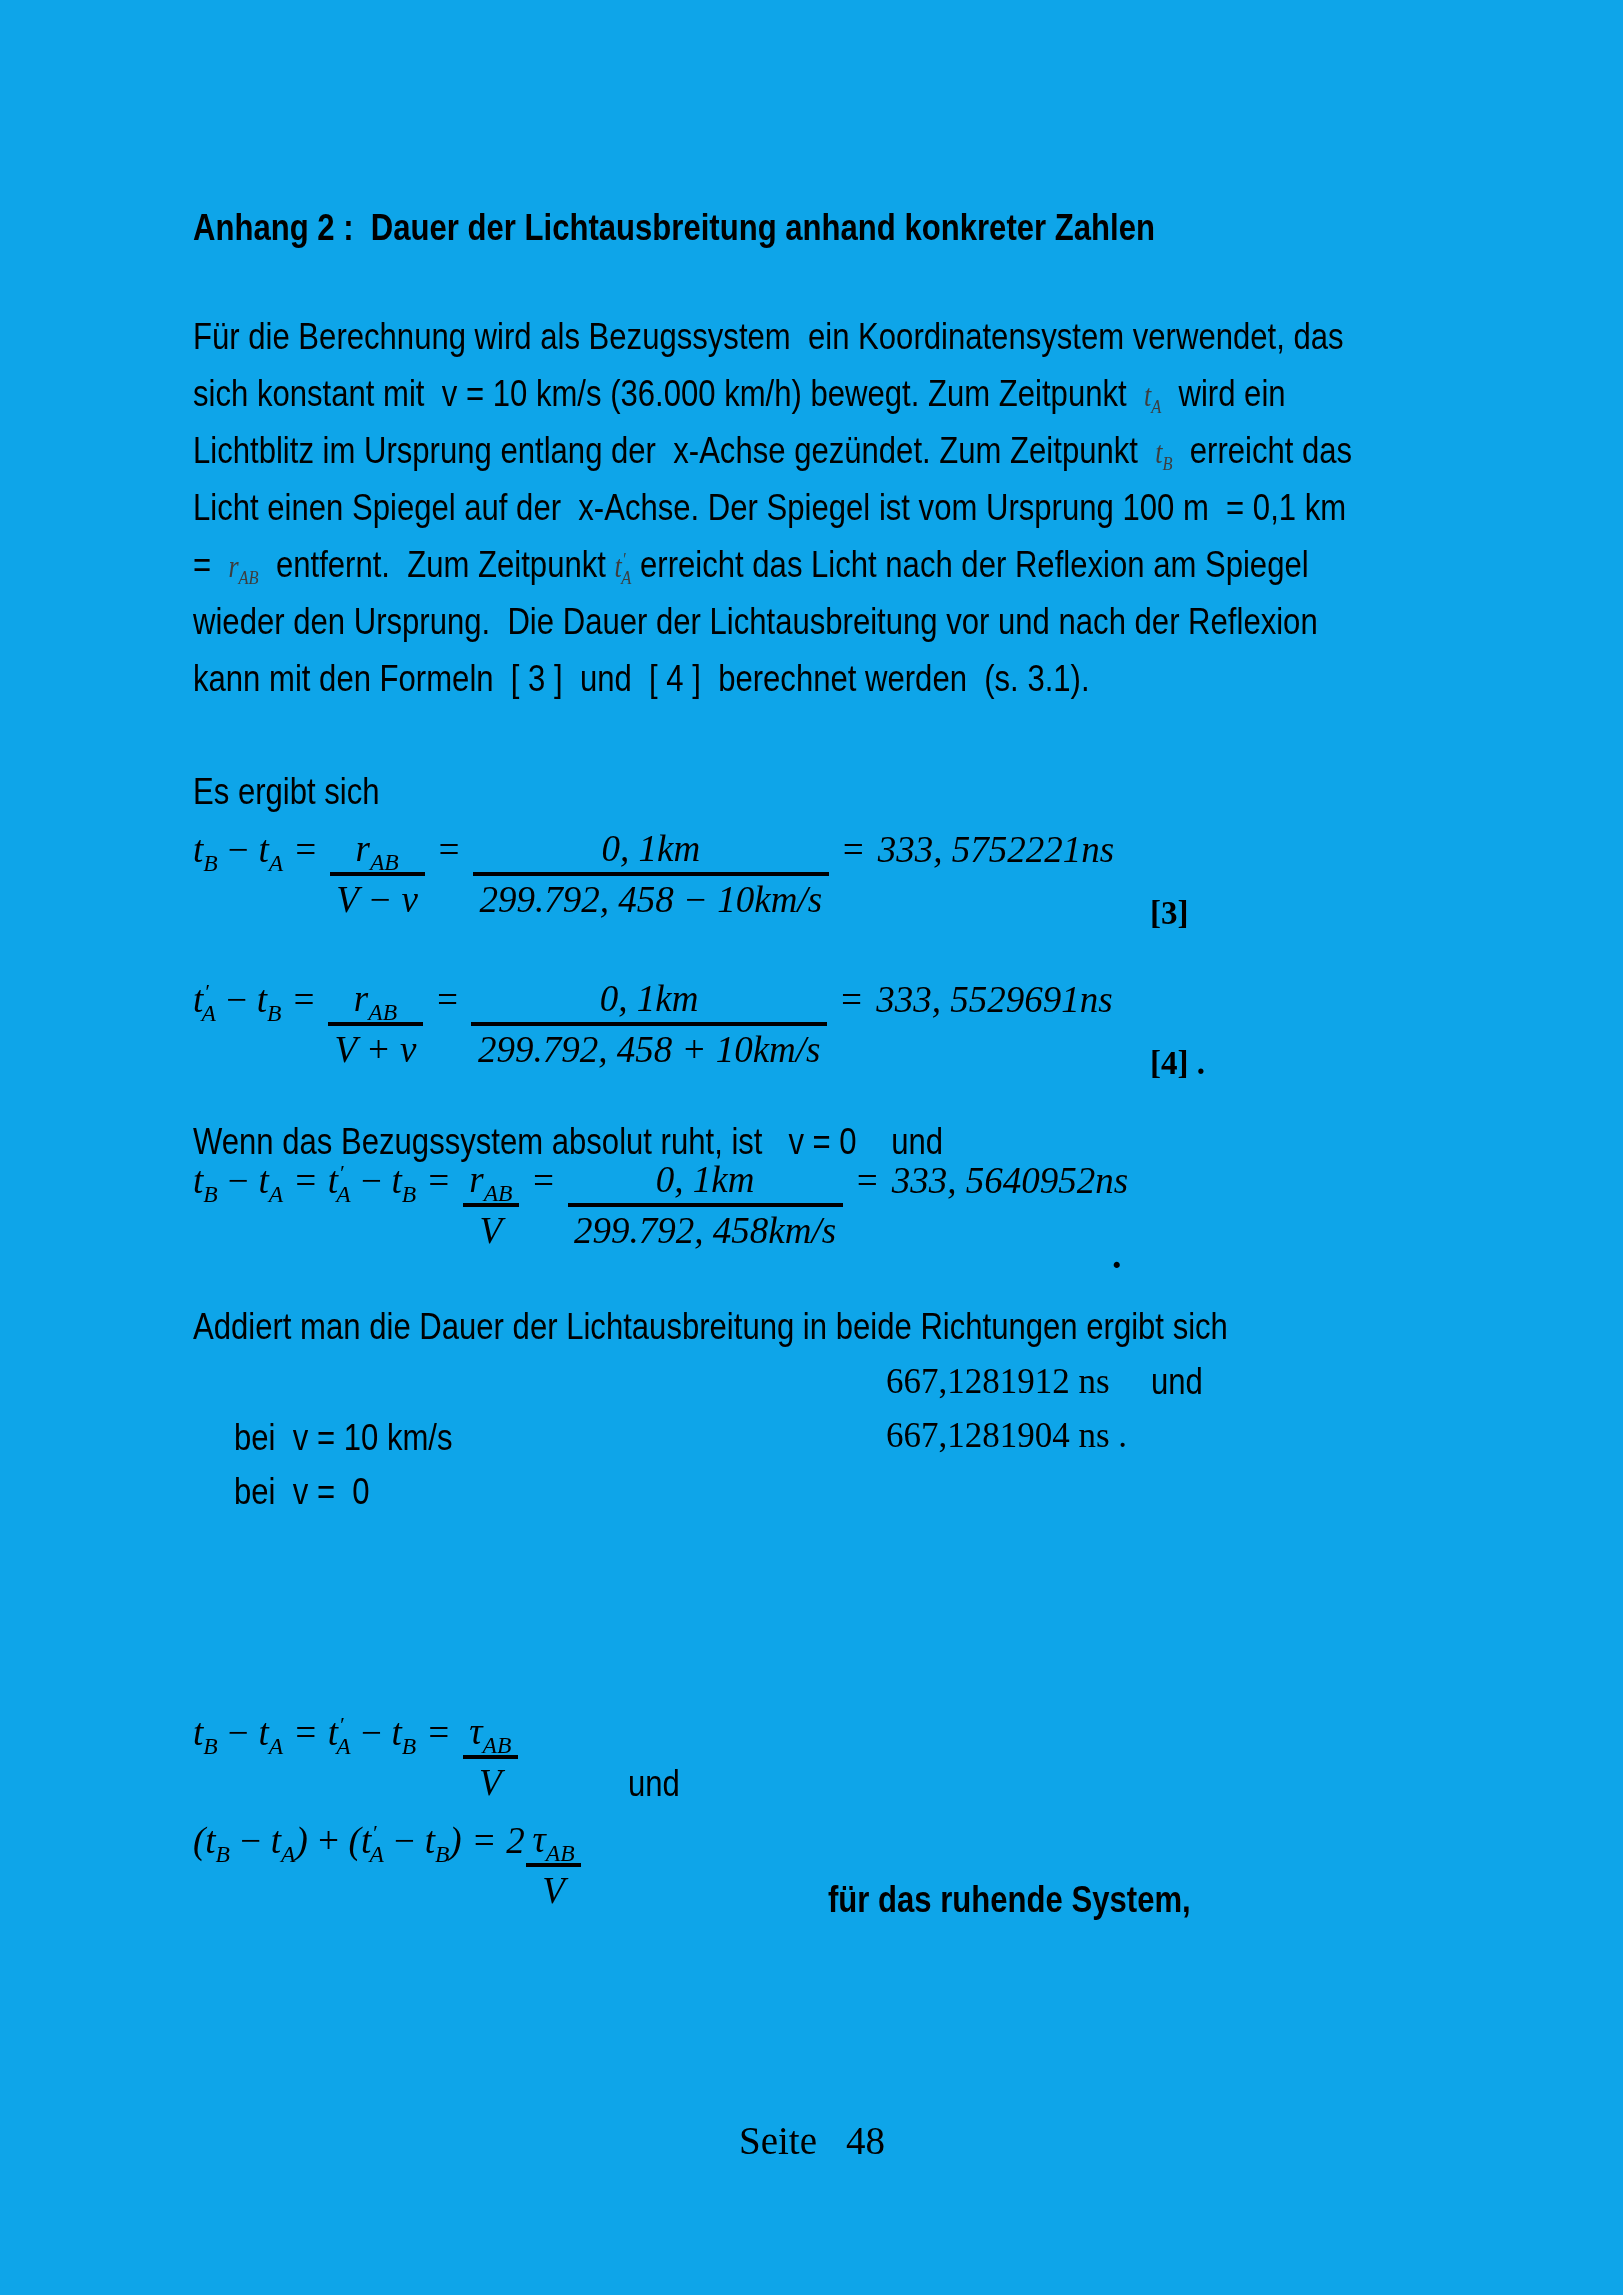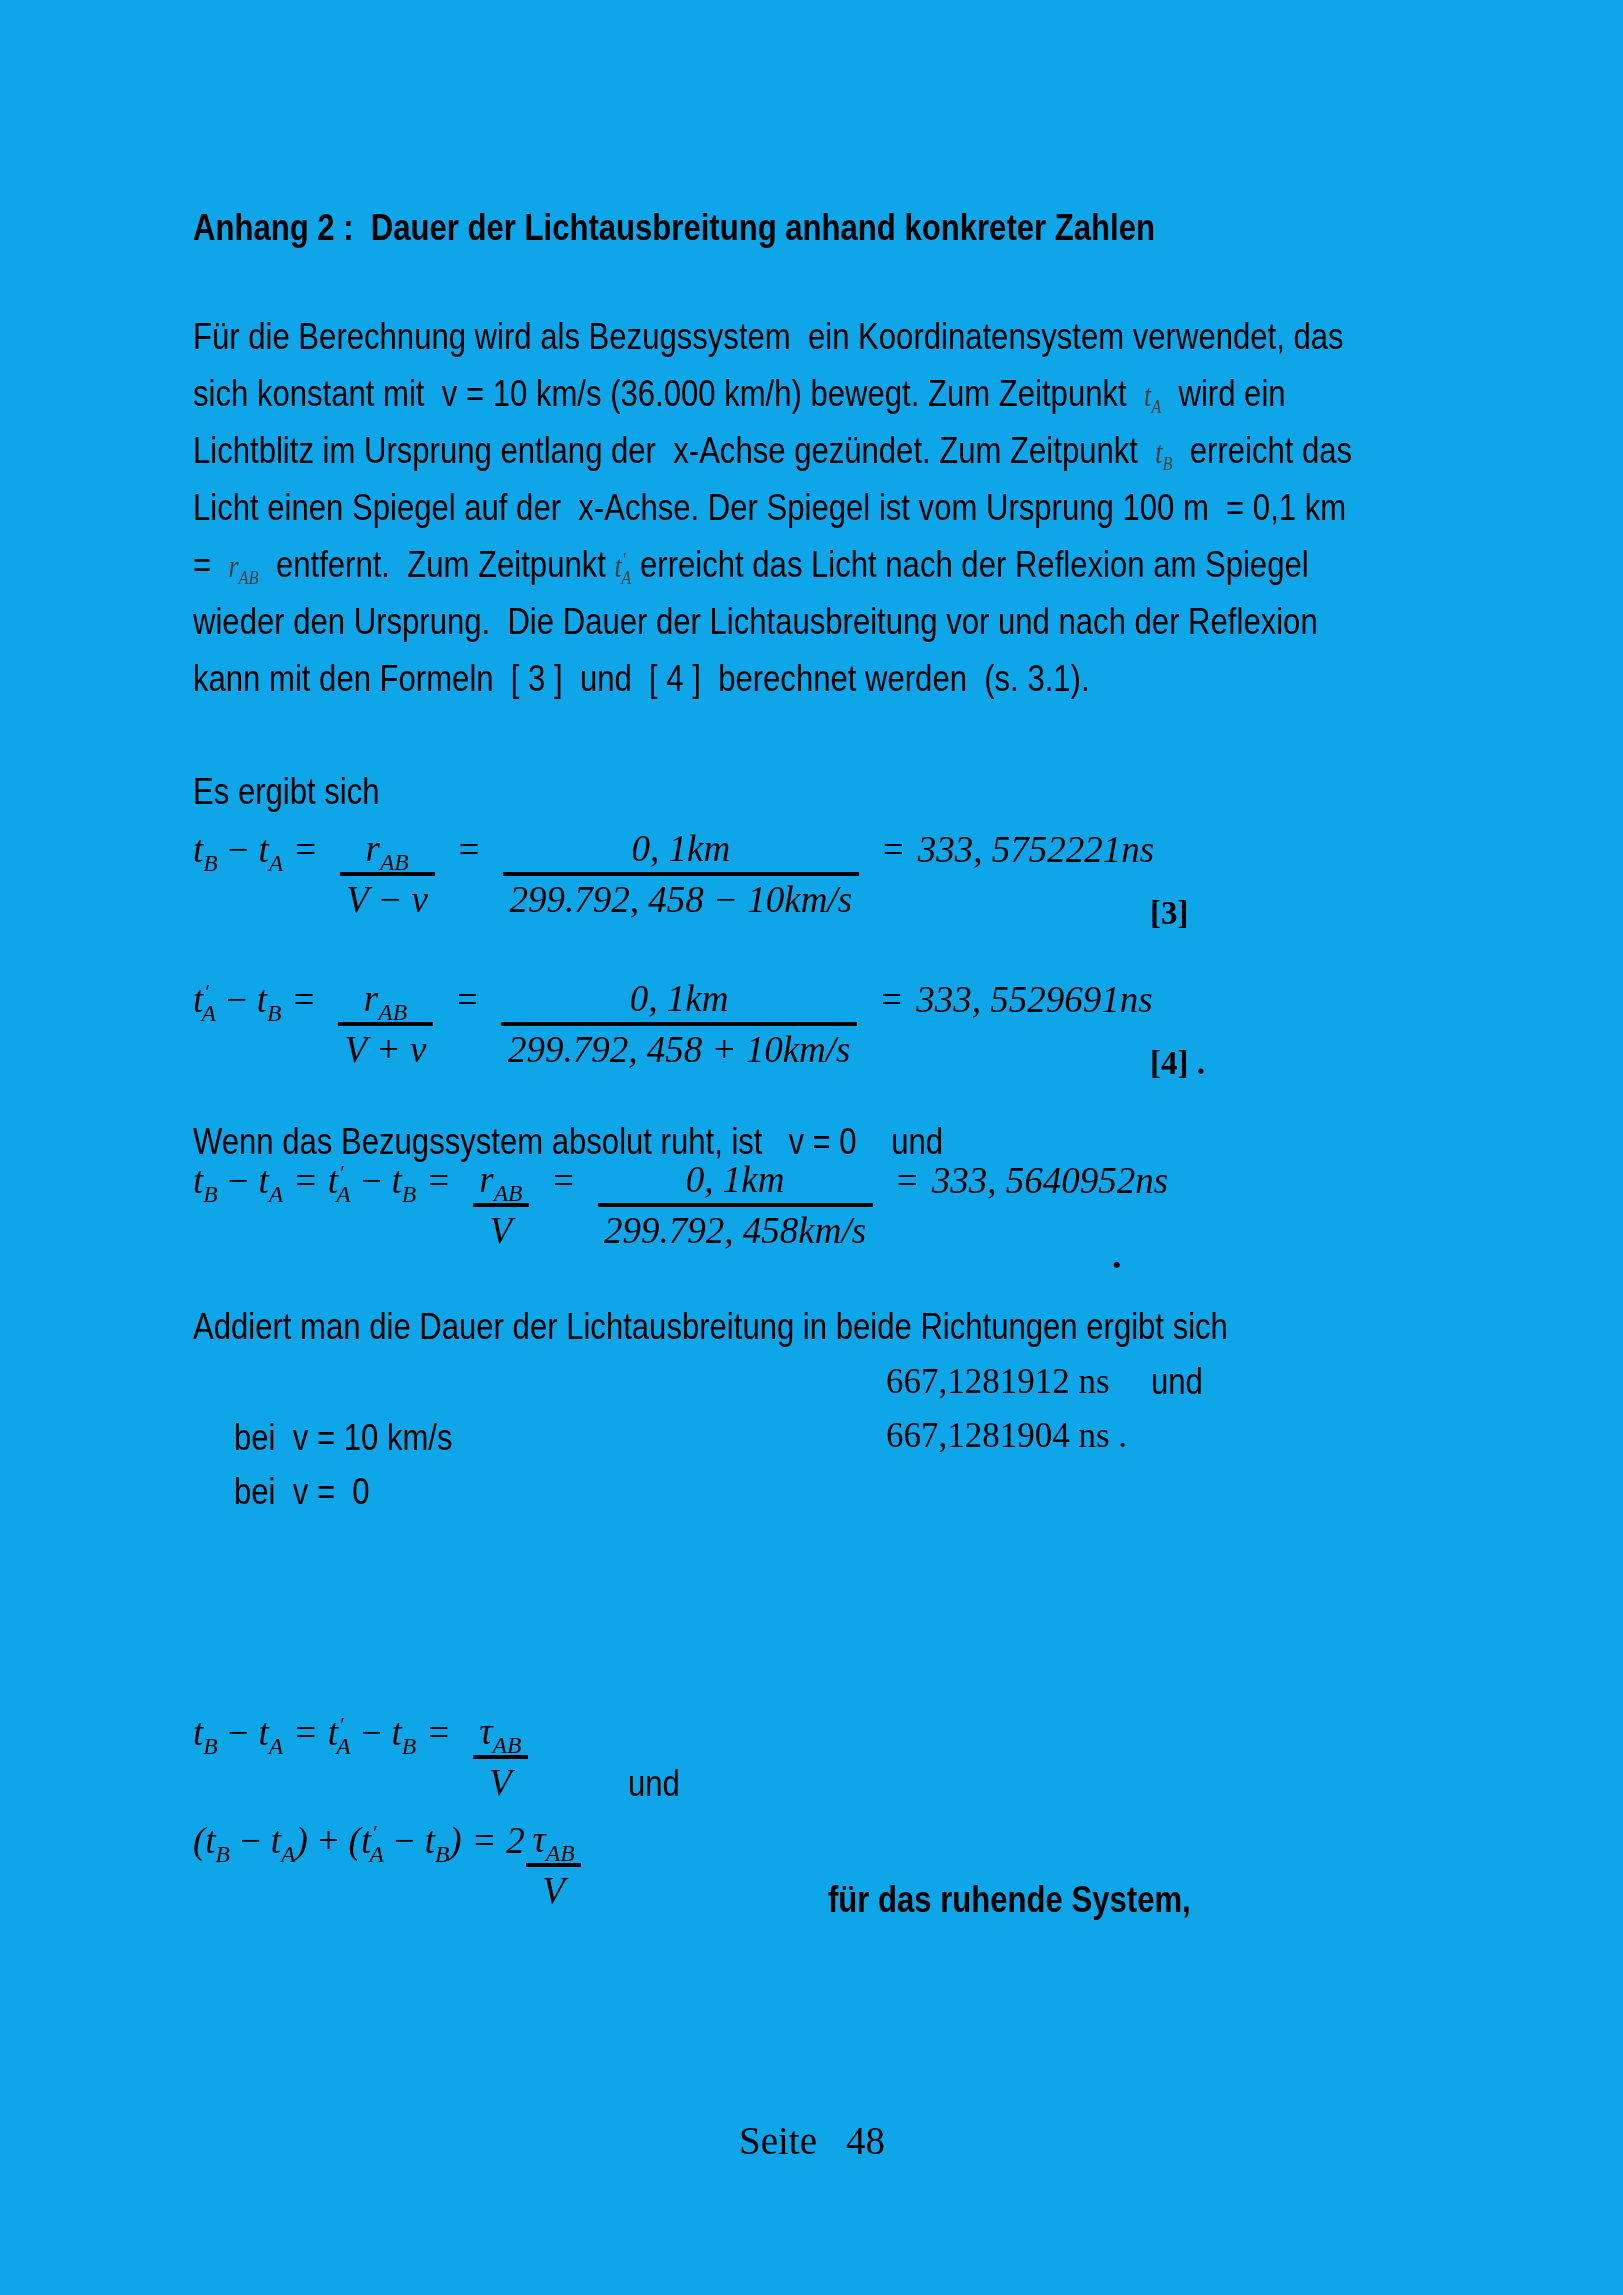--- a/index.html
+++ b/index.html
@@ -42,21 +42,21 @@
     font-family:"Liberation Serif",serif;
     font-style:italic;
     font-size:37px;
     white-space:pre;
   }
   .eq sub{font-size:23.6px;vertical-align:-9.2px;line-height:0;}
   .eq .pr{font-size:22px;position:relative;top:-0.60em;margin-left:0.7px;margin-right:-7.2px;}
   .eq .op{margin:0 7.9px;}
   .eq .eqsign{margin:0 9.8px;}
   .eq .res{margin-left:2.6px;}
-  .frac{display:inline-flex;flex-direction:column;align-items:center;margin:0 12px;}
+  .frac{display:inline-flex;flex-direction:column;align-items:center;margin:0 2px;}
   .frac .num,.frac .den{line-height:41px;padding:0 6.5px;text-align:center;}
   .frac .bar{align-self:stretch;height:3.9px;background:#000;margin:3.3px 0;}
 
   .eqlabel{
     position:absolute;
     font-family:"Liberation Serif",serif;
     font-weight:bold;
     font-size:33px;
     white-space:pre;
   }

